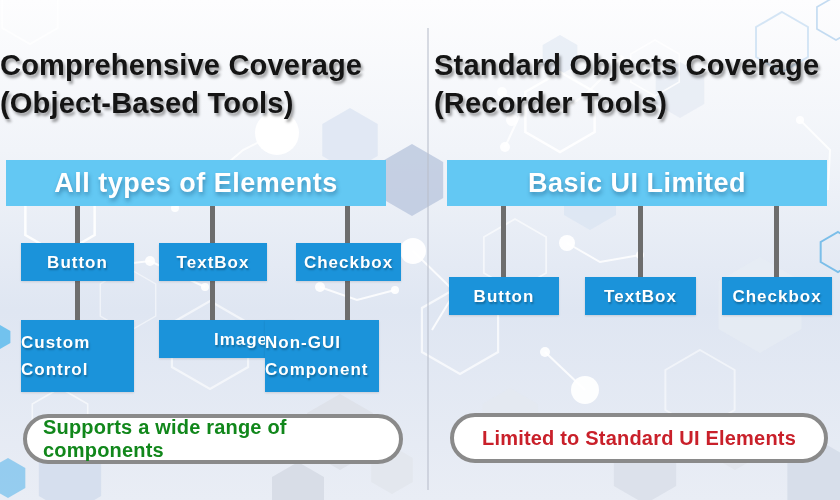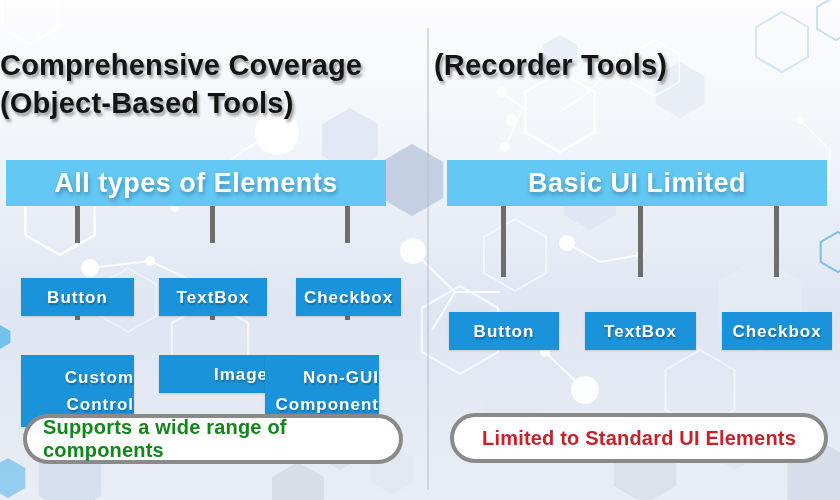--- a/index.html
+++ b/index.html
@@ -30,23 +30,22 @@
     position:absolute;height:46px;background:var(--color-bar_blue);
     display:flex;align-items:center;justify-content:center;
   }
   .header-bar span{
     color:#ffffff;font-weight:700;font-size:27px;letter-spacing:.5px;
     text-shadow:1px 3px 4px rgba(20,70,110,.45);
   }
   .connector{position:absolute;width:5px;background:var(--color-connector_gray);}
   .node{
     position:absolute;background:var(--color-box_blue);
-    display:flex;align-items:center;justify-content:center;text-align:right;
+    display:flex;align-items:center;justify-content:center;text-align:left;
     box-shadow:0 1px 2px rgba(0,0,0,.12);
-    margin-top:35px;
   }
   .node span{
     color:#ffffff;font-weight:700;font-size:17px;letter-spacing:1px;line-height:27px;
     text-shadow:1px 2px 2px rgba(0,0,0,.28);
   }
   .pill{
     position:absolute;height:50px;background:#ffffff;
     border:4px solid var(--color-pill_border_gray);border-radius:27px;
     box-sizing:border-box;display:flex;align-items:center;justify-content:center;
   }
@@ -170,20 +169,21 @@
       <span>Non-GUI Component</span>
     </div>
 
     <div class="pill pill--green" style="left:23px;top:414px;width:380px;">
       <span>Supports a wide range of components</span>
     </div>
   </div>
 
   <div>
     <div class="title" style="left:434px;top:46px;width:406px;">
+      <div>Standard Objects Coverage</div>
       <div>(Recorder Tools)</div>
     </div>
 
     <div class="header-bar" style="left:447px;top:160px;width:380px;">
       <span>Basic UI Limited</span>
     </div>
 
     <div class="connector" style="left:501px;top:206px;height:71px;"></div>
     <div class="connector" style="left:638px;top:206px;height:71px;"></div>
     <div class="connector" style="left:774px;top:206px;height:71px;"></div>

